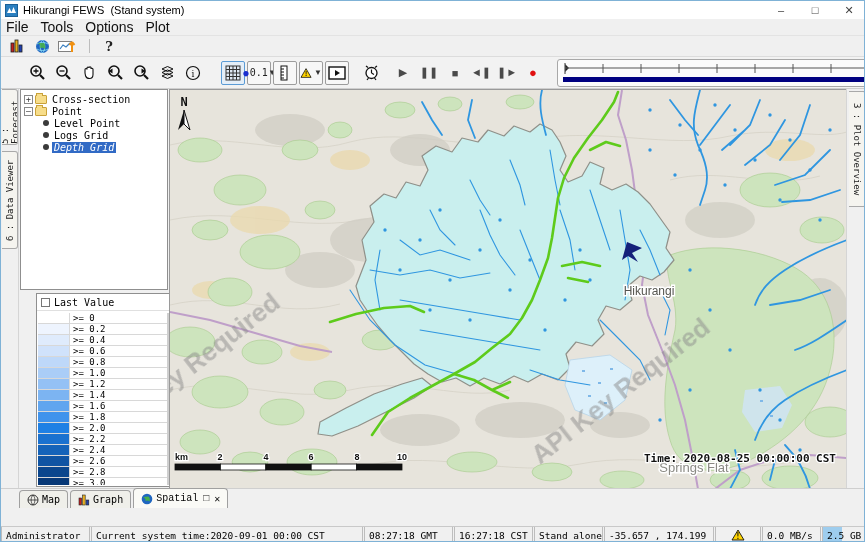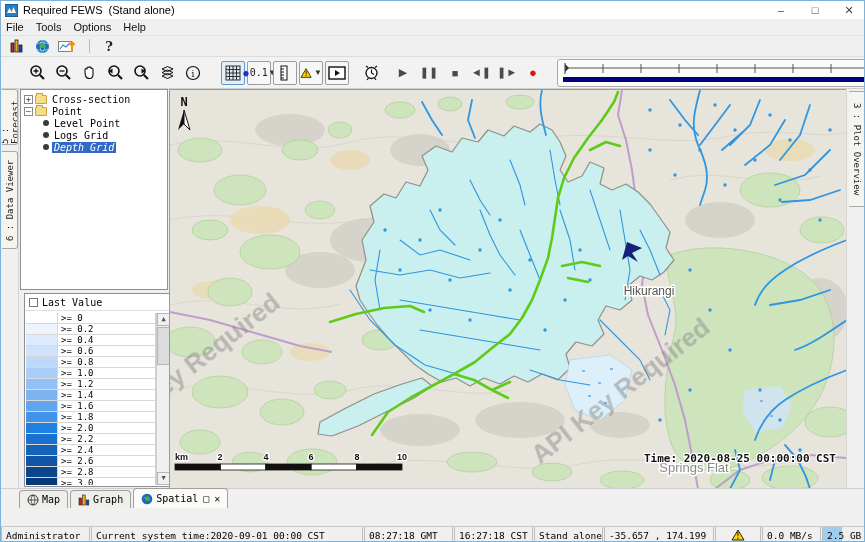--- a/index.html
+++ b/index.html
@@ -10,21 +10,21 @@
   
   .titlebar { position:absolute; left:0; top:0; width:865px; height:18px; background:#ffffff; display:flex; align-items:center; }
   .app-icon { width:13px; height:13px; margin:0 5px 0 4px; background:#2a7fc0; border:1px solid #1a5f96; display:flex; align-items:flex-end; justify-content:center; }
   .app-icon svg { display:block; }
   .title-text { font-size:11px; color:#000; white-space:pre; }
   .win-controls { margin-left:auto; display:flex; height:18px; }
   .win-btn { width:34px; height:18px; display:flex; align-items:center; justify-content:center; font-size:11px; color:#444; }
 
   
   .menubar { position:absolute; left:0; top:18px; width:865px; height:17px; background:#f0f0f0; display:flex; align-items:center; padding-left:5px; border-bottom:1px solid #e3e3e3; }
-  .mitem { font-size:11px; color:#111; padding:1px 8px 1px 0; margin-right:4px; }
+  .mitem { font-size:14px; color:#111; padding:1px 8px 1px 0; margin-right:4px; }
 
   
   .toolbar1 { position:absolute; left:0; top:35px; width:865px; height:20px; background:#f0f0f0; display:flex; align-items:center; padding-left:5px; }
   .t1btn { width:22px; height:18px; display:flex; align-items:center; justify-content:center; margin-right:3px; }
   .t1sep { width:1px; height:14px; background:#bdbdbd; margin:0 8px; }
   .help-q { font-size:13px; font-weight:bold; color:#222; font-family:"DejaVu Serif", serif; }
 
   
   .toolbar2 { position:absolute; left:0; top:55px; width:865px; height:33px; background:#f2f2f2; border-top:1px solid #dcdcdc; border-bottom:1px solid #cfcfcf; display:flex; align-items:center; padding-left:24px; }
   .tbtn { height:24px; min-width:24px; display:flex; align-items:center; justify-content:center; margin-right:2px; color:#222; }
@@ -52,41 +52,41 @@
   .left-panel { position:absolute; left:18px; top:88px; width:150px; height:399px; background:#f0f0f0; }
   .tree-panel { position:absolute; left:1px; top:0; width:148px; height:201px; background:#ffffff; border:1px solid #8f8f8f; overflow:hidden; font-family:"DejaVu Sans Mono", monospace; font-size:10px; color:#000; padding-top:3px; }
   .trow { height:12px; display:flex; align-items:center; white-space:nowrap; }
   .texp { width:9px; height:9px; border:1px solid #888; background:#fff; font-size:8px; line-height:7px; text-align:center; margin:0 2px 0 3px; color:#333; flex:0 0 auto; }
   .tfold { width:12px; height:9px; background:#f7dd8a; border:1px solid #c9a23a; border-radius:1px; margin-right:3px; flex:0 0 auto; position:relative; }
   .tfold:before { content:""; position:absolute; left:0; top:-3px; width:5px; height:2px; background:#f7dd8a; border:1px solid #c9a23a; border-bottom:none; }
   .tdot { width:6px; height:6px; border-radius:50%; background:#3a3a3a; margin:0 3px 0 22px; flex:0 0 auto; }
   .tlabel { padding:0 2px; }
   .tlabel.selected { background:#316ac5; color:#fff;font-style:italic; }
 
-  .legend-panel { position:absolute; left:5px; top:204px; width:148px; height:194px; background:#ffffff; border:1px solid #8f8f8f; font-family:"DejaVu Sans Mono", monospace; overflow:hidden; }
+  .legend-panel { position:absolute; left:17px; top:204px; width:148px; height:194px; background:#ffffff; border:1px solid #8f8f8f; font-family:"DejaVu Sans Mono", monospace; overflow:hidden; }
   .legend-head { height:17px; display:flex; align-items:center; padding-left:4px; border-bottom:1px solid #e0e0e0; }
   .cbx { width:9px; height:9px; border:1px solid #777; background:#fff; margin-right:4px; flex:0 0 auto; }
   .legend-title { font-size:10px; color:#000; }
   .legend-body { position:absolute; left:1px; top:19px; right:15px; bottom:1px; overflow:hidden; border-right:1px solid #cfcfcf; }
   .lrow { height:11px; display:flex; border-bottom:1px solid #d8d8d8; }
   .lsw { width:32px; border-right:1px solid #d8d8d8; flex:0 0 auto; }
   .llab { flex:1; font-size:9px; color:#000; padding-left:3px; line-height:10px; background:#fff; }
   .legend-scroll { position:absolute; right:1px; top:19px; width:14px; bottom:1px; background:#f0f0f0; border-left:1px solid #cfcfcf; }
   .sarrow { position:absolute; left:0; width:13px; height:13px; background:#f0f0f0; border:1px solid #b5b5b5; font-size:7px; color:#555; text-align:center; line-height:11px; }
   .sarrow.up { top:0; } .sarrow.down { bottom:0; }
   .sthumb { position:absolute; left:0; top:14px; width:13px; height:38px; background:#dcdcdc; border:1px solid #b5b5b5; }
 
   
   .map-area { position:absolute; left:168px; top:88px; width:677px; height:399px; background:#e7e4dc; overflow:hidden; border:1px solid #9a9a9a; border-width:1px 0 0 1px; }
   .map-area svg { display:block; }
 
   
   .tabbar { position:absolute; left:0; top:487px; width:865px; height:20px; background:#f0f0f0; display:flex; align-items:flex-end; padding-left:18px; border-top:1px solid #cfcfcf; }
   .btab { height:18px; display:flex; align-items:center; background:#efefea; border:1px solid #a0a0a0; border-bottom:none; border-radius:4px 4px 0 0; padding:0 7px; margin-right:2px; font-family:"DejaVu Sans Mono", monospace; font-size:10px; color:#000; }
-  .btab.active { background:#fafaf6; height:20px; }
+  .btab.active { background:#fafaf6; height:20px;font-family:Liberation Mono, monospace; }
   .btab .ticon { margin-right:3px; display:flex; }
   .tab-ctl { font-size:10px; color:#111; margin-left:5px; }
   .logsrow { position:absolute; left:0; top:507px; width:865px; height:18px; background:#f0f0f0; display:flex; align-items:center; padding-left:18px; border-top:1px solid #d8d8d8; }
   .logs-btn { height:15px; padding:0 6px; background:#f3f3ee; border:1px solid #9c9c9c; border-radius:2px; font-family:"DejaVu Sans Mono", monospace; font-size:9px; color:#000; display:flex; align-items:center; }
 
   .statusbar { position:absolute; left:0; top:525px; width:865px; height:17px; background:#f0f0f0; display:flex; font-family:"DejaVu Sans Mono", monospace; font-size:9.5px; color:#000; border-top:1px solid #c9c9c9; }
   .scell { height:17px; border:1px solid #bdbdbd; border-top:none; display:flex; align-items:center; padding:0 4px; white-space:nowrap; overflow:hidden; margin-right:1px; }
   .scell.mem { background:linear-gradient(to right, #9ecdee 0 45%, #f0f0f0 45%); }
 
   .icon-svg { display:block; }
@@ -96,34 +96,34 @@
 
 <div id="app">
 
   <div class="titlebar">
     <span class="app-icon">
       <svg class="icon-svg" width="11" height="11" viewBox="0 0 11 11">
           <rect x="0" y="0" width="11" height="11" fill="#2a7fc0"></rect>
           <path d="M1 8 L3.5 3 L5.5 7 L7.5 2 L10 8 Z" fill="#ffffff"></path>
         </svg>
     </span>
-    <span class="title-text">Required FEWS  (Stand alone)</span>
+    <span class="title-text">Hikurangi FEWS  (Stand system)</span>
     <div class="win-controls">
       <span class="win-btn">–</span>
       <span class="win-btn">□</span>
       <span class="win-btn">✕</span>
     </div>
   </div>
 
   <div class="menubar">
 
   <span class="mitem">File</span>
       <span class="mitem">Tools</span>
       <span class="mitem">Options</span>
-      <span class="mitem">Help</span>
+      <span class="mitem">Plot</span>
     </div>
 
   <div class="toolbar1">
     <span class="t1btn">
       <svg class="icon-svg" width="15" height="14" viewBox="0 0 15 14">
           <rect x="1" y="4" width="3" height="9" fill="#c02020" stroke="#222" stroke-width="0.8"></rect>
           <rect x="5" y="1" width="3" height="12" fill="#e8b020" stroke="#222" stroke-width="0.8"></rect>
           <rect x="9" y="6" width="3" height="7" fill="#2040b0" stroke="#222" stroke-width="0.8"></rect>
         </svg>
     </span>

